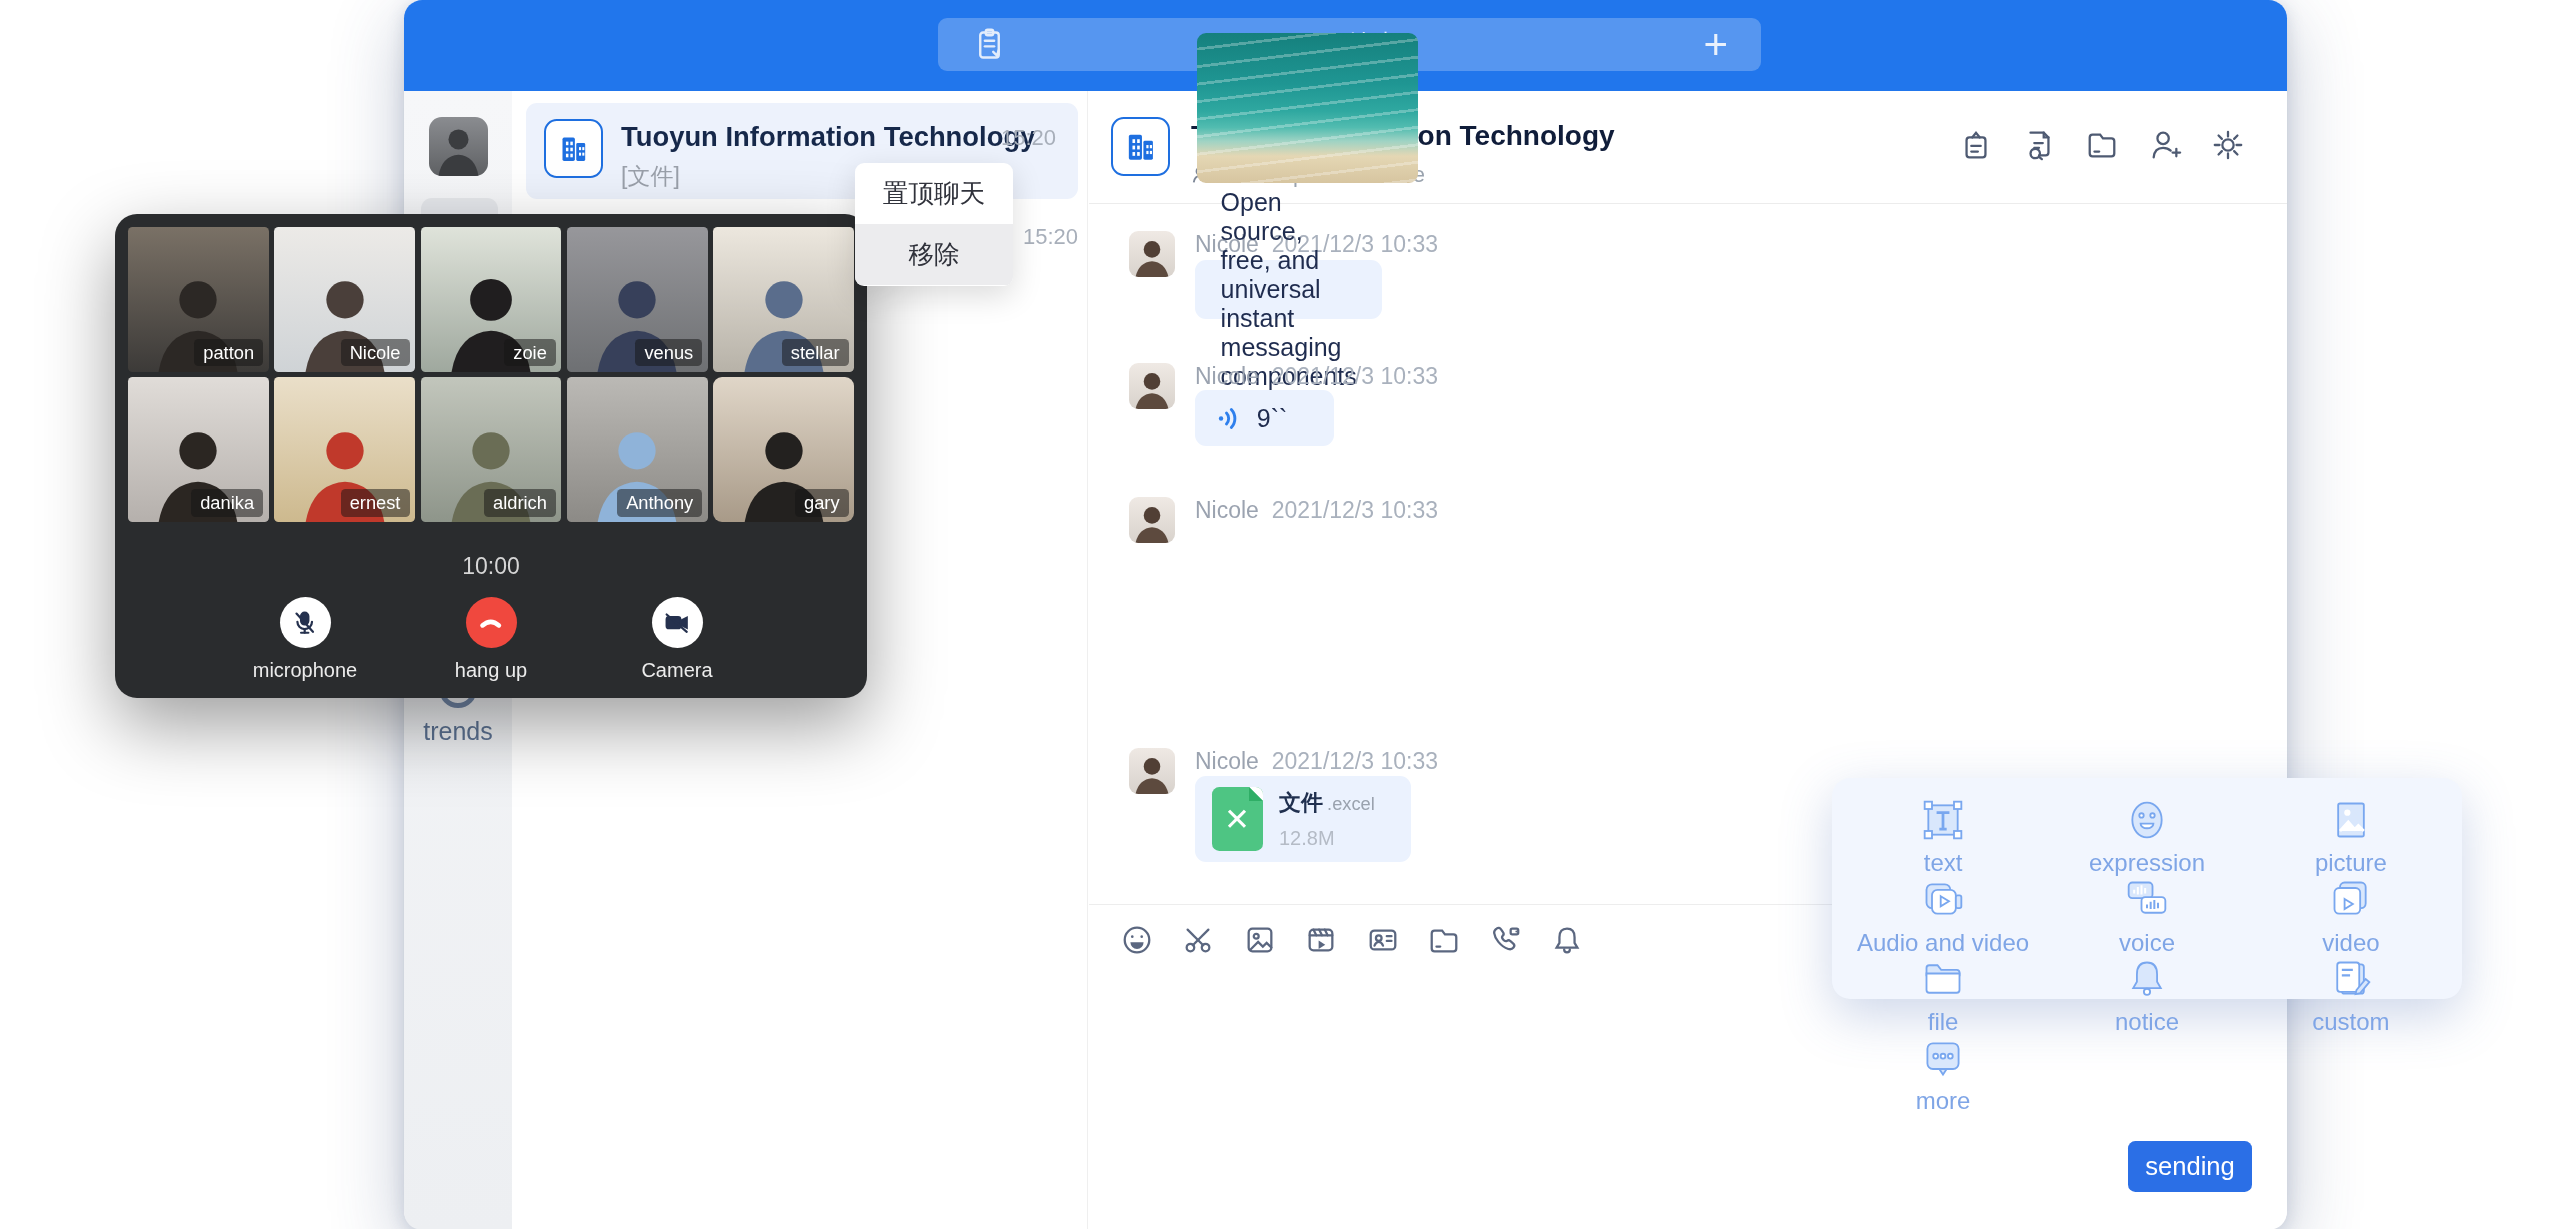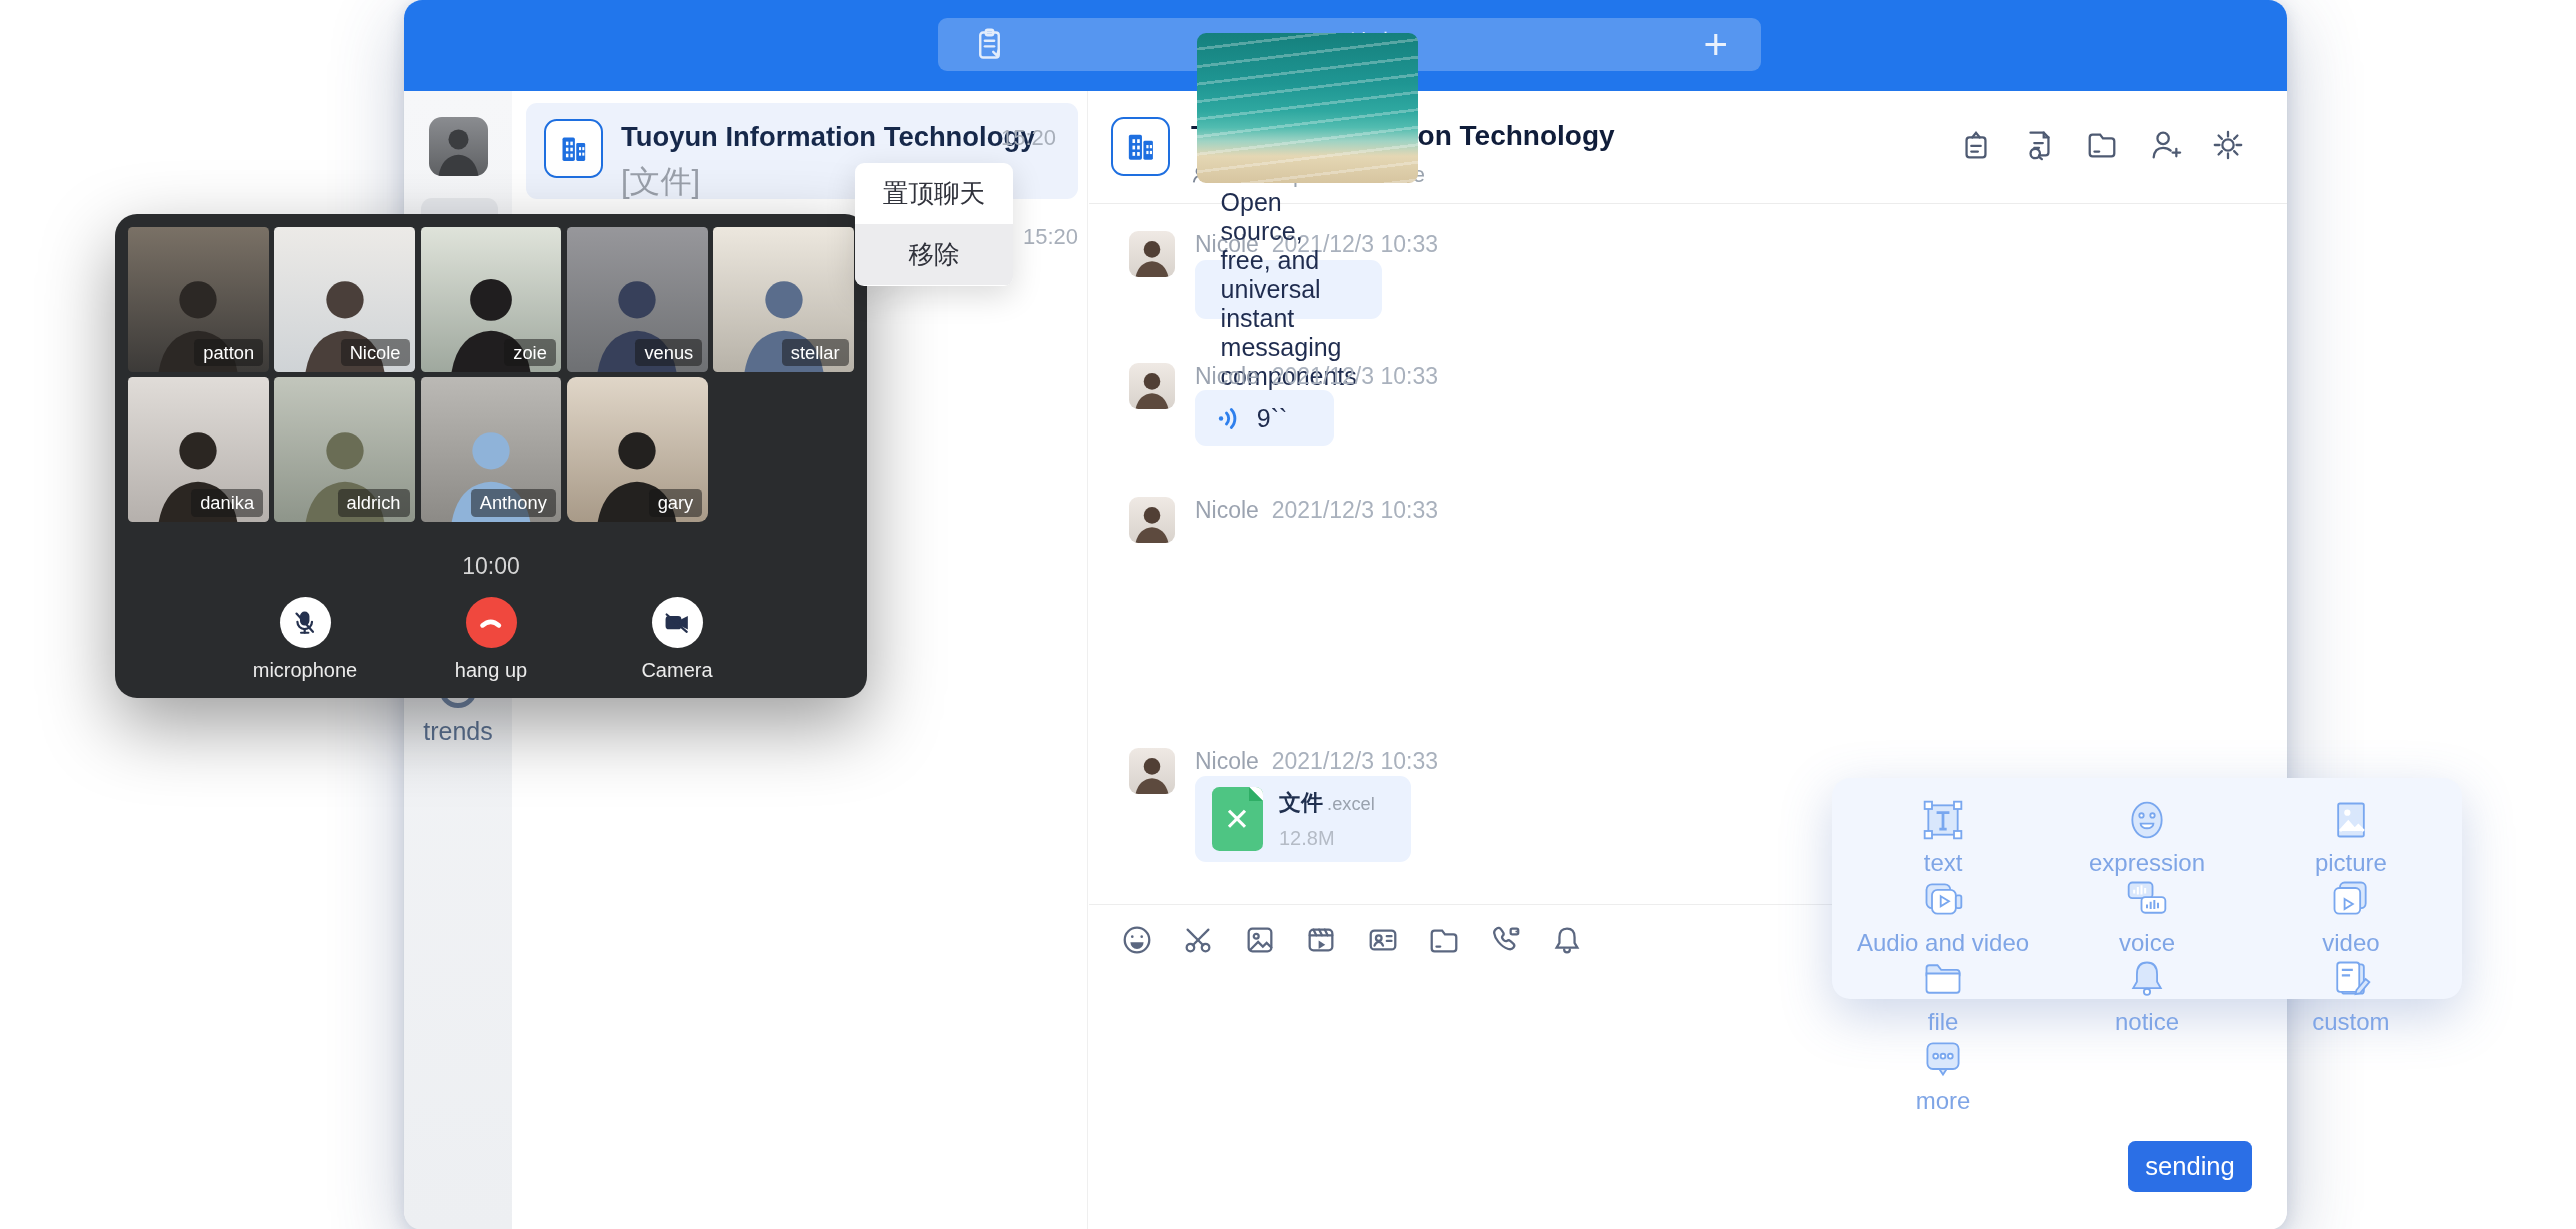--- a/index.html
+++ b/index.html
@@ -39,21 +39,21 @@
   
   #chatlist { position:absolute; left:512px; top:91px; width:576px; height:1139px;
               background:#fff; border-right:1.8px solid #efefef; z-index:2; }
   #conv-item-1 { position:absolute; left:526px; top:103px; width:552px; height:96px;
                  background:#EDF2FC; border-radius:11px; z-index:3; }
   .sq-avatar { width:59px; height:59px; background:#fff; border:2.7px solid #1E6FE0;
                border-radius:12.8px; display:flex; align-items:center; justify-content:center; }
   #conv-item-1 .sq-avatar { position:absolute; left:18.3px; top:15.6px; }
   #conv-item-1 .title { position:absolute; left:95px; top:18.3px; font-size:27.4px; font-weight:600;
                         color:#16284a; white-space:nowrap; }
-  #conv-item-1 .preview { position:absolute; left:95px; top:58px; font-size:31px; color:#9aa0aa; }
+  #conv-item-1 .preview { position:absolute; left:95px; top:58px; font-size:23px; color:#9aa0aa; }
   #conv-item-1 .time { position:absolute; right:22px; top:22px; font-size:22px; color:#A8AFBA; }
   #conv-item-2-time { position:absolute; left:1014px; top:224px; width:64px; text-align:right;
                       font-size:22px; color:#A8AFBA; z-index:3; }
 
   
   #ctx-menu { position:absolute; left:855px; top:163px; width:158px; height:123px;
               background:#fff; border-radius:9.1px; z-index:8;
               box-shadow:0 9.1px 31px rgba(0,0,0,.14); overflow:hidden; }
   #ctx-menu .row { height:61px; display:flex; align-items:center; justify-content:center;
                    font-size:25.6px; color:#30323b; }
@@ -506,20 +506,27 @@
         </svg>
         <span class="chip">stellar</span>
       </div>
     <div class="tile t6">
         <svg class="ph" viewBox="0 0 100 100">
           <circle cx="50" cy="34" r="17" fill="currentColor"></circle>
           <path d="M14 100 Q20 64 50 62 Q80 64 86 100 Z" fill="currentColor"></path>
         </svg>
         <span class="chip">danika</span>
       </div>
+    <div class="tile t7">
+        <svg class="ph" viewBox="0 0 100 100">
+          <circle cx="50" cy="34" r="17" fill="currentColor"></circle>
+          <path d="M14 100 Q20 64 50 62 Q80 64 86 100 Z" fill="currentColor"></path>
+        </svg>
+        <span class="chip">ernest</span>
+      </div>
     <div class="tile t8">
         <svg class="ph" viewBox="0 0 100 100">
           <circle cx="50" cy="34" r="17" fill="currentColor"></circle>
           <path d="M14 100 Q20 64 50 62 Q80 64 86 100 Z" fill="currentColor"></path>
         </svg>
         <span class="chip">aldrich</span>
       </div>
     <div class="tile t9">
         <svg class="ph" viewBox="0 0 100 100">
           <circle cx="50" cy="34" r="17" fill="currentColor"></circle>

